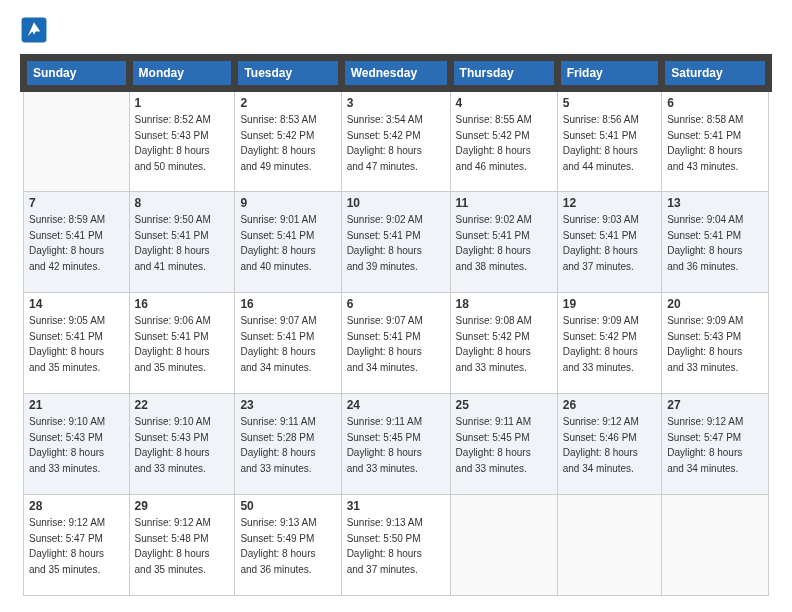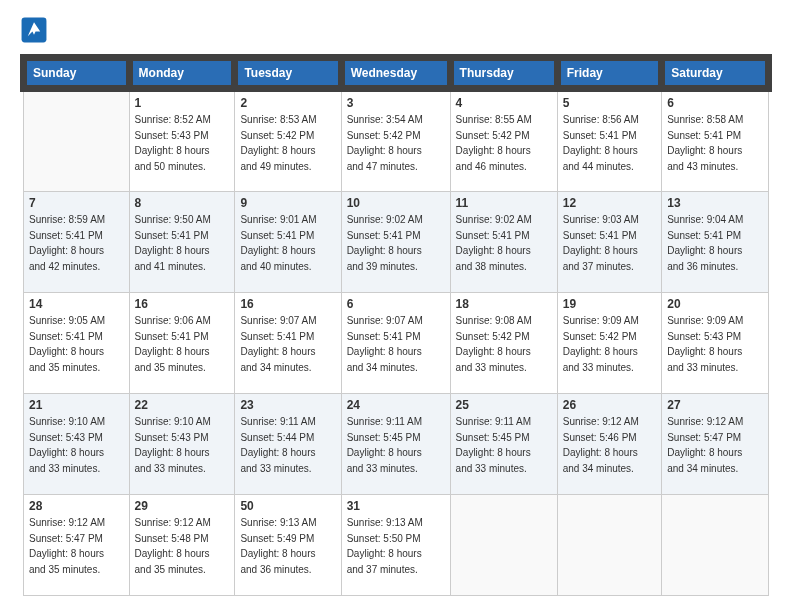--- a/index.html
+++ b/index.html
@@ -221,21 +221,21 @@
           <td>
             <span class="day-number">21</span>
             <div class="day-info"><span>Sunrise: 9:10 AM</span><br><span>Sunset: 5:43 PM</span><br><span>Daylight: 8 hours</span><br><span>and 33 minutes.</span></div>
           </td>
           <td>
             <span class="day-number">22</span>
             <div class="day-info"><span>Sunrise: 9:10 AM</span><br><span>Sunset: 5:43 PM</span><br><span>Daylight: 8 hours</span><br><span>and 33 minutes.</span></div>
           </td>
           <td>
             <span class="day-number">23</span>
-            <div class="day-info"><span>Sunrise: 9:11 AM</span><br><span>Sunset: 5:44 PM</span><br><span>Daylight: 8 hours</span><br><span>and 33 minutes.</span></div>
+            <div class="day-info"><span>Sunrise: 9:11 AM</span><br><span>Sunset: 5:28 PM</span><br><span>Daylight: 8 hours</span><br><span>and 33 minutes.</span></div>
           </td>
           <td>
             <span class="day-number">24</span>
             <div class="day-info"><span>Sunrise: 9:11 AM</span><br><span>Sunset: 5:45 PM</span><br><span>Daylight: 8 hours</span><br><span>and 33 minutes.</span></div>
           </td>
           <td>
             <span class="day-number">25</span>
             <div class="day-info"><span>Sunrise: 9:11 AM</span><br><span>Sunset: 5:45 PM</span><br><span>Daylight: 8 hours</span><br><span>and 33 minutes.</span></div>
           </td>
           <td>

